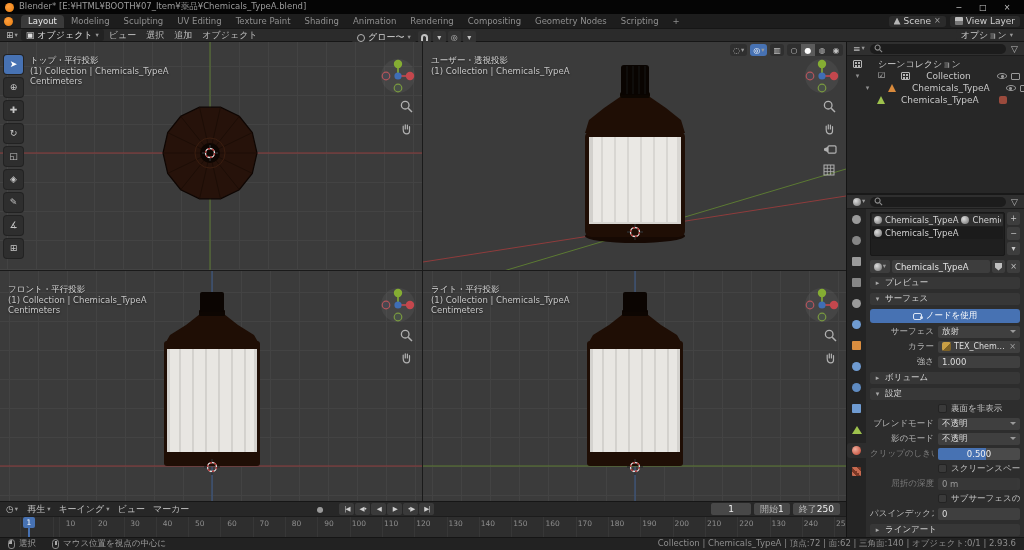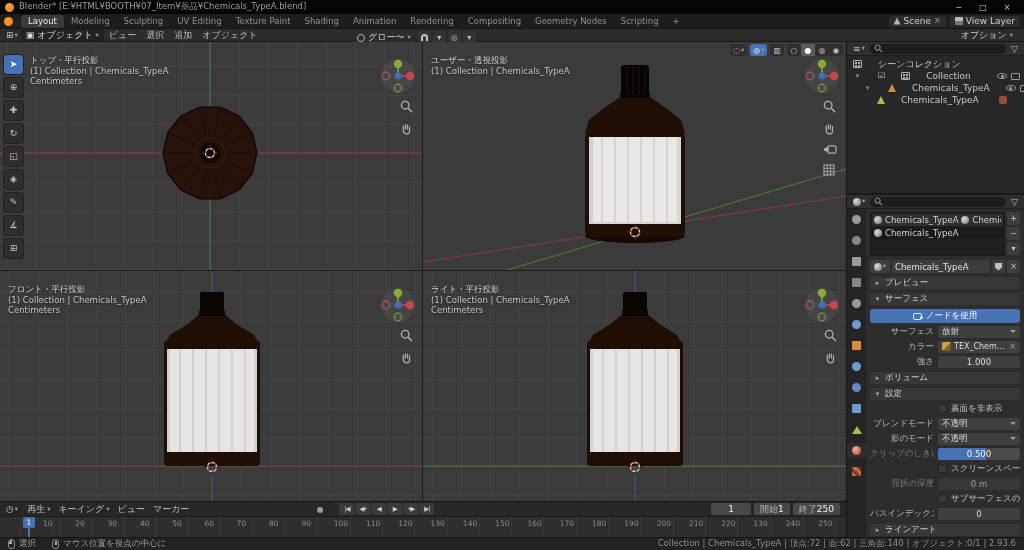--- a/index.html
+++ b/index.html
@@ -111,21 +111,21 @@
 .shield{width:7px;height:8px;background:#c0c0c0;clip-path:polygon(0 0,100% 0,100% 62%,50% 100%,0 62%)}
 .phead{height:12px;display:flex;align-items:center;gap:4px;background:#373737;border-radius:2px;padding:0 4px;color:#d8d8d8;margin-top:2px;flex:none}
 .phead .arr{font-size:7px;color:#a8a8a8;width:7px;text-align:center}
 .use-nodes{height:14px;margin-top:2px;background:#4772b3;border-radius:3px;display:flex;align-items:center;justify-content:center;gap:4px;color:#fff;flex:none}
 .node-ic{width:9px;height:7px;border:1px solid #dce6f5;border-radius:2px;position:relative}
 .node-ic::after{content:"";position:absolute;right:-2.5px;top:2px;width:3px;height:3px;border-radius:50%;background:#dce6f5}
 .prow{display:flex;align-items:center;gap:4px;height:13px;flex:none}
 .plabel{width:64px;flex:none;text-align:right;color:#b9b9b9;white-space:nowrap;overflow:hidden}
 .pfield{flex:1;height:12px;background:#3f3f3f;border-radius:2px;display:flex;align-items:center;padding:0 4px;gap:3px;color:#dedede;min-width:0;white-space:nowrap}
 .dd-field::after{content:"";margin-left:auto;width:0;height:0;border-left:3px solid transparent;border-right:3px solid transparent;border-top:3.5px solid #9a9a9a}
-.pfield.num{justify-content:center}
+.pfield.num{}
 .tex-ic{width:9px;height:9px;border-radius:2px;background:linear-gradient(135deg,#caa045 50%,#7e6226 50%);flex:none}
 .tex-name{overflow:hidden;text-overflow:ellipsis;font-size:8px}
 .pfield .x{margin-left:auto}
 .cbrow{display:flex;align-items:center;gap:4px;color:#c3c3c3;white-space:nowrap;overflow:hidden}
 .cb{width:9px;height:9px;background:#3a3a3a;border:1px solid #232323;border-radius:2px;flex:none}
 .pslider{flex:1;height:12px;border-radius:2px;background:linear-gradient(90deg,#4772b3 0 58%,#4a4a4a 58%);display:flex;align-items:center;justify-content:center;color:#f0f0f0}
 .prow.dim .plabel{color:#7b7b7b}
 .prow.dim .pfield{opacity:.6}
 
 
@@ -135,21 +135,21 @@
 .record{margin-left:118px;width:14px;text-align:center;color:#9a9a9a;font-size:8px}
 .transport{display:flex;gap:1px;margin-left:10px}
 .tr-btn{min-width:15px;height:12px;background:#3a3a3a;border-radius:2px;display:flex;align-items:center;justify-content:center;font-size:6.5px;color:#cecece;padding:0 2px;letter-spacing:-1px}
 .tl-right{margin-left:auto;display:flex;gap:3px;align-items:center;padding-right:3px}
 .frame-pill{width:40px;height:12px;background:#484848;border-radius:2px;display:flex;align-items:center;justify-content:center;color:#efefef}
 .range-pill{height:12px;background:#484848;border-radius:2px;display:flex;align-items:center;padding:0 6px;color:#b5b5b5}
 .range-pill .pv{color:#efefef}
 .tl-ruler{position:relative;height:20px;background:#2e2e2e}
 .tl-ruler::before{content:"";position:absolute;inset:0;background-image:repeating-linear-gradient(90deg,#373737 0 1px,transparent 1px 32.3px);background-position:59px 0}
 .ticks{position:absolute;left:43px;top:2px;display:flex}
-.tick{width:32.3px;text-align:left;font-size:7.5px;color:#8d8d8d}
+.tick{width:32.3px;text-align:right;font-size:7.5px;color:#8d8d8d}
 .playhead{position:absolute;left:23px;top:0;width:12px;height:100%}
 .ph-tag{position:absolute;left:0;top:0;width:12px;height:11px;background:#4772b3;border-radius:2px;color:#fff;font-size:7.5px;display:flex;align-items:center;justify-content:center}
 .ph-line{position:absolute;left:5px;top:11px;width:2px;bottom:0;background:#4772b3}
 
 
 .statusbar{width:1024px;height:13px;background:#222;border-top:1px solid #151515;display:flex;align-items:center;gap:16px;padding:0 8px;color:#9c9c9c;font-size:8.5px;flex:none}
 .sb-item{display:inline-flex;gap:4px;align-items:center}
 .mouse{position:relative;width:7px;height:10px;border:1px solid #888;border-radius:3.5px 3.5px 3px 3px;display:inline-block;flex:none}
 .mouse.lmb::before{content:"";position:absolute;left:0;top:0;width:3px;height:4px;background:#aaa;border-radius:3px 0 0 0}
 .mouse.mmb::before{content:"";position:absolute;left:2px;top:1px;width:1.5px;height:4px;background:#aaa}

